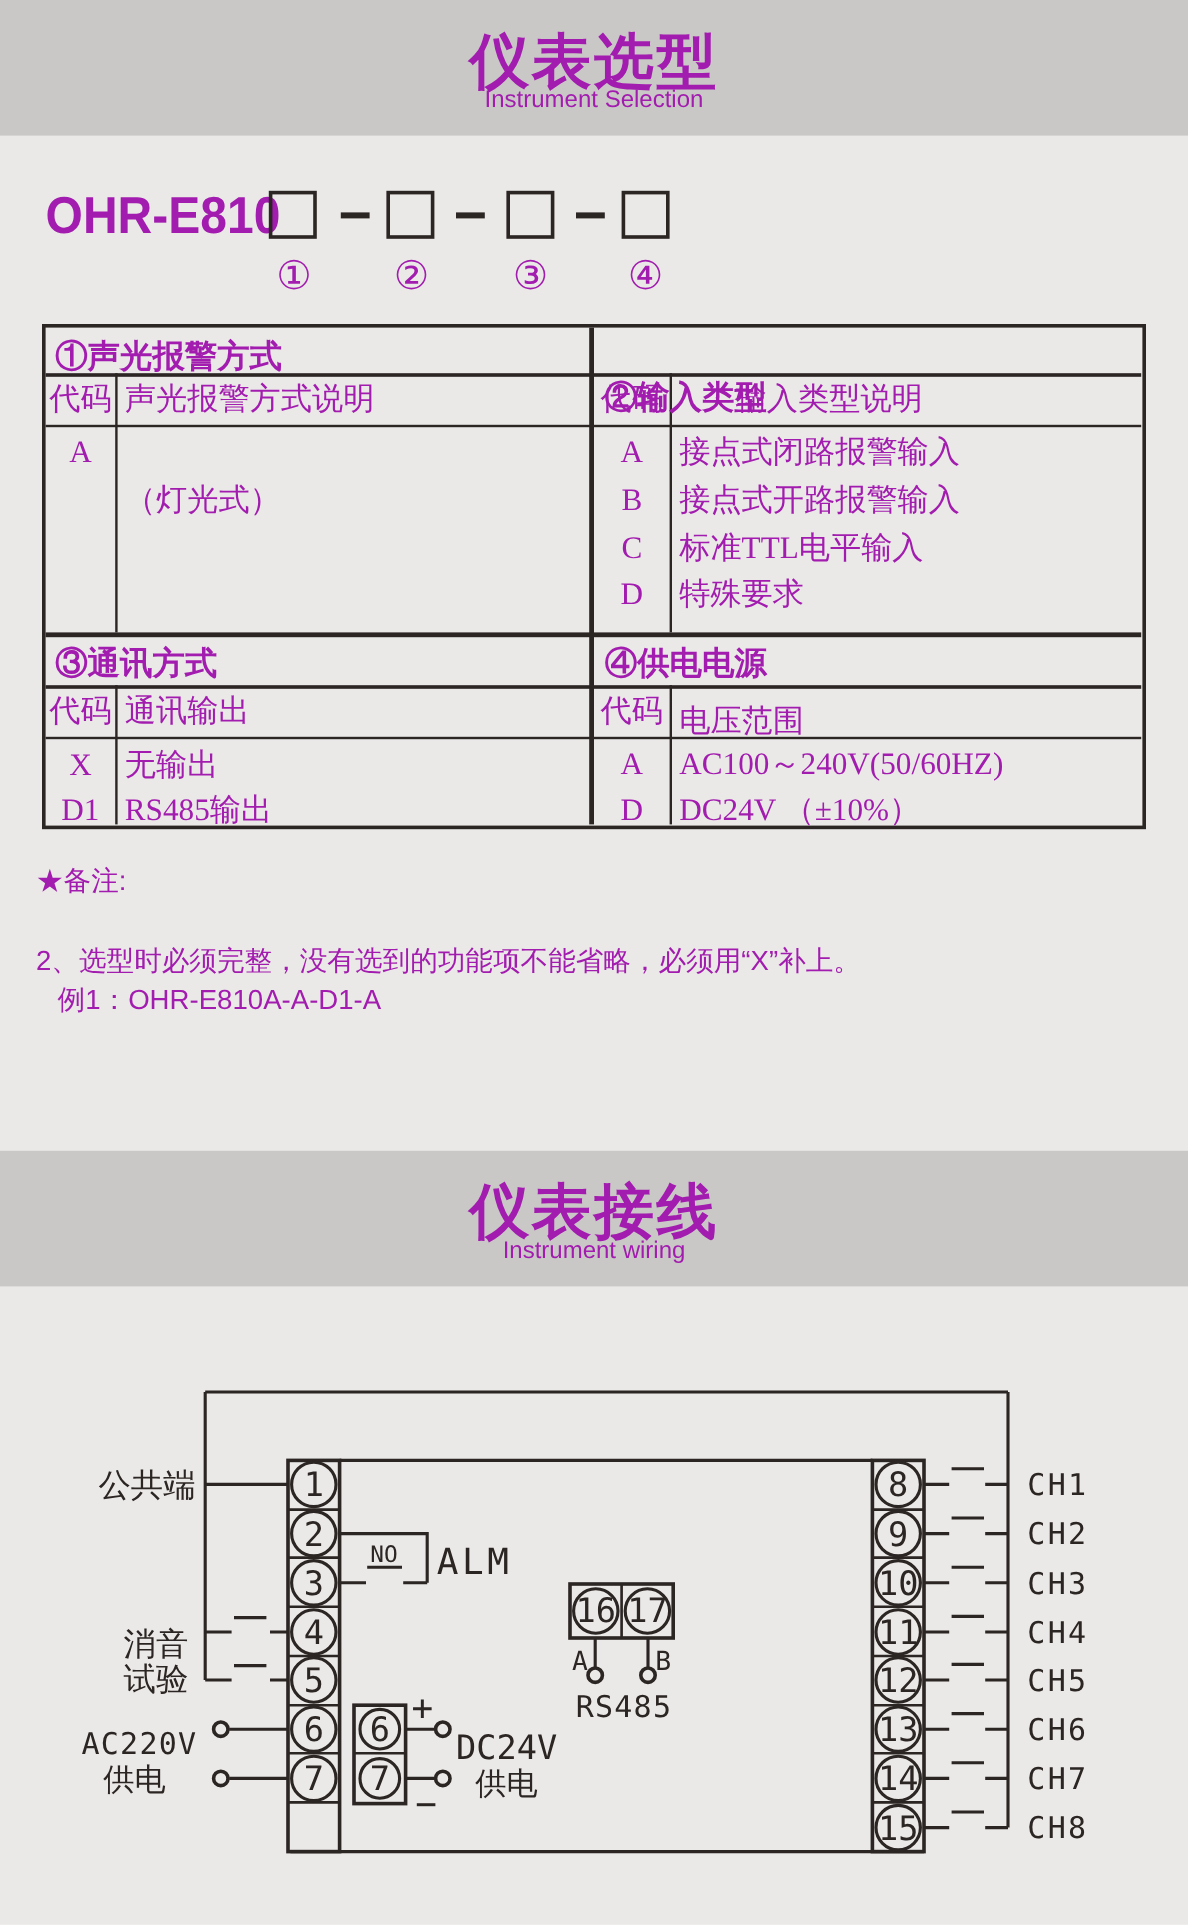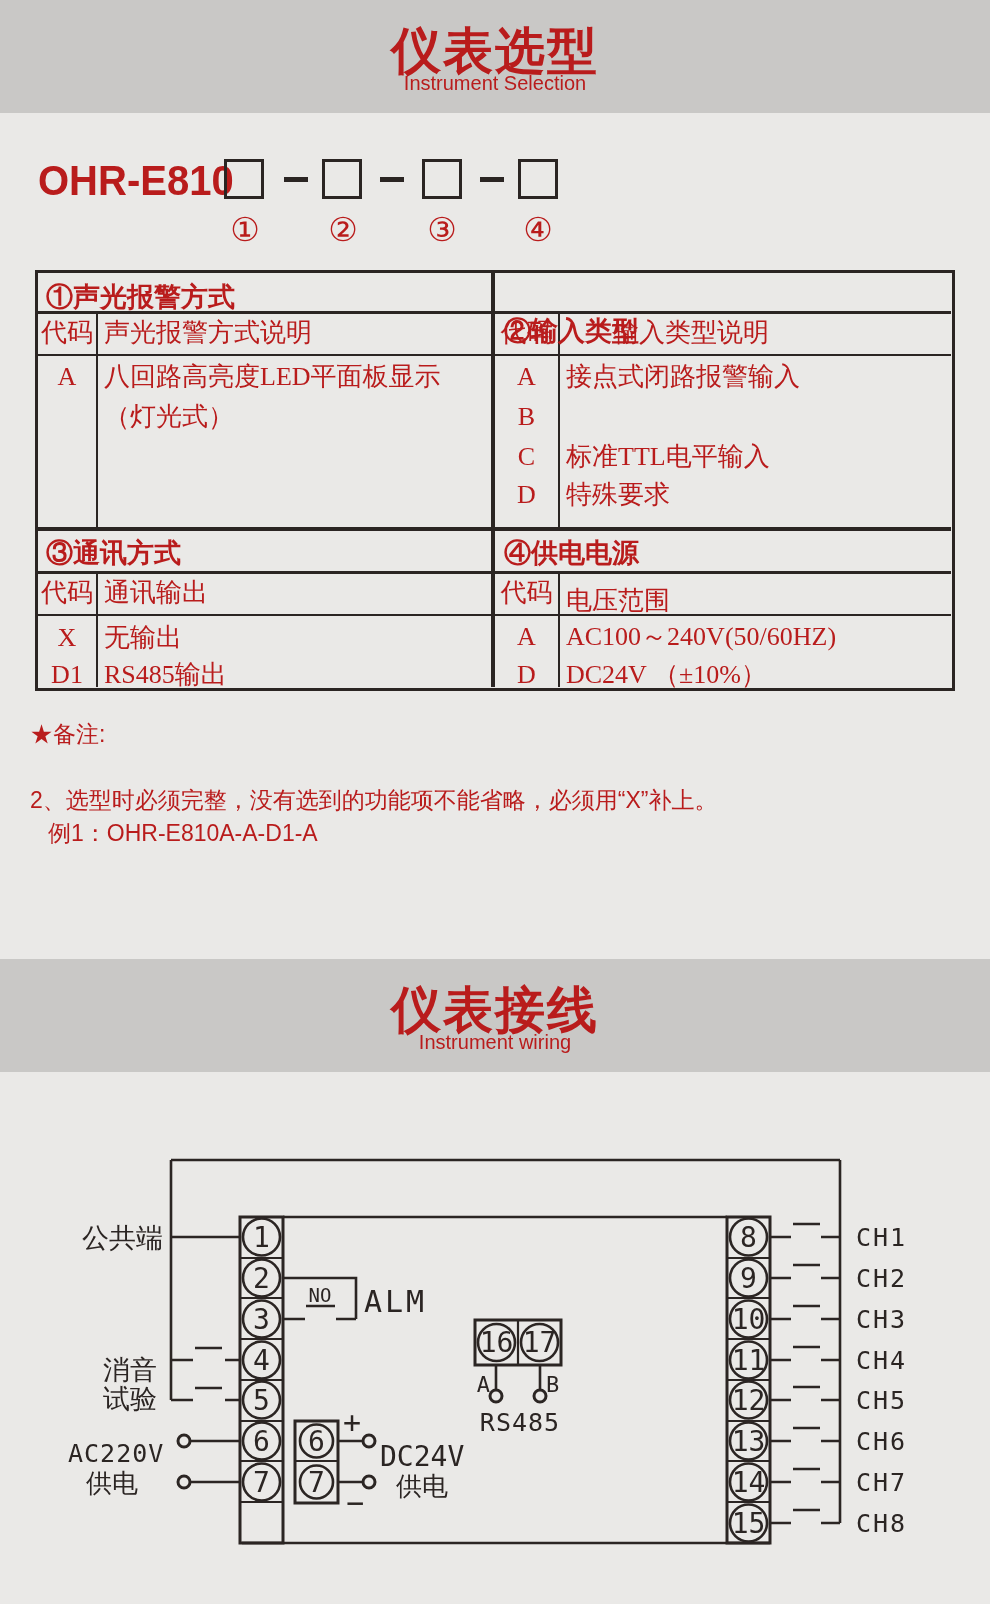--- a/index.html
+++ b/index.html
@@ -1,16 +1,16 @@
 <!DOCTYPE html>
 <html><head>
 <meta charset="utf-8">
 <style>
   html,body{margin:0;padding:0;}
-  .page{position:relative;width:990px;height:1604px;background:#eae9e7;color:#b91c1c;
+  .page{position:relative;width:990px;height:1604px;background:#eae9e7;color:#a21caf;
         font-family:"Liberation Sans",sans-serif;overflow:hidden;}
   .band{position:absolute;left:0;width:990px;height:113px;background:#c9c8c6;}
   .band-title{position:absolute;left:0;top:18px;width:100%;text-align:center;
               font-size:50px;font-weight:700;letter-spacing:2px;}
   .band-sub{position:absolute;left:0;top:72px;width:100%;text-align:center;
             font-size:20px;font-weight:500;}
   .abs{position:absolute;}
   .model{left:38px;top:158px;font-size:40px;font-weight:700;letter-spacing:0px;
          font-family:"Liberation Sans",sans-serif;transform:scaleY(1.08);}
   .digit-box{width:34px;height:34px;border:3.5px solid #2b2523;background:transparent;}
@@ -66,29 +66,29 @@
     <div class="vl" style="left:453px;top:0;width:4px;height:414px;"></div>
     <div class="vl" style="left:58px;top:38px;width:2px;height:216px;"></div>
     <div class="vl" style="left:58px;top:298px;width:2px;height:116px;"></div>
     <div class="vl" style="left:520px;top:38px;width:2px;height:216px;"></div>
     <div class="vl" style="left:520px;top:298px;width:2px;height:116px;"></div>
 
     <div class="sec-title" style="left:8px;top:6px;">①声光报警方式</div>
     <div class="tt codec" style="left:0;top:45px;width:58px;">代码</div>
     <div class="tt" style="left:66px;top:45px;">声光报警方式说明</div>
     <div class="tt codec" style="left:0;top:89px;width:58px;">A</div>
-    <div class="tt" style="left:66px;top:89px;">八回路高亮度LED平面板显示</div>
     <div class="tt" style="left:66px;top:129px;">（灯光式）</div>
 
     <div class="sec-title" style="left:466px;top:6px;margin-top:34px;">②输入类型</div>
     <div class="tt codec" style="left:457px;top:45px;width:63px;">代码</div>
     <div class="tt" style="left:528px;top:45px;margin-left:47px;">输入类型说明</div>
     <div class="tt codec" style="left:457px;top:89px;width:63px;">A</div>
     <div class="tt" style="left:528px;top:89px;">接点式闭路报警输入</div>
     <div class="tt codec" style="left:457px;top:129px;width:63px;">B</div>
+    <div class="tt" style="left:528px;top:129px;">接点式开路报警输入</div>
     <div class="tt codec" style="left:457px;top:169px;width:63px;">C</div>
     <div class="tt" style="left:528px;top:169px;">标准TTL电平输入</div>
     <div class="tt codec" style="left:457px;top:207px;width:63px;">D</div>
     <div class="tt" style="left:528px;top:207px;">特殊要求</div>
 
     <div class="sec-title" style="left:8px;top:262px;">③通讯方式</div>
     <div class="tt codec" style="left:0;top:305px;width:58px;">代码</div>
     <div class="tt" style="left:66px;top:305px;">通讯输出</div>
     <div class="tt codec" style="left:0;top:350px;width:58px;">X</div>
     <div class="tt" style="left:66px;top:350px;">无输出</div>

